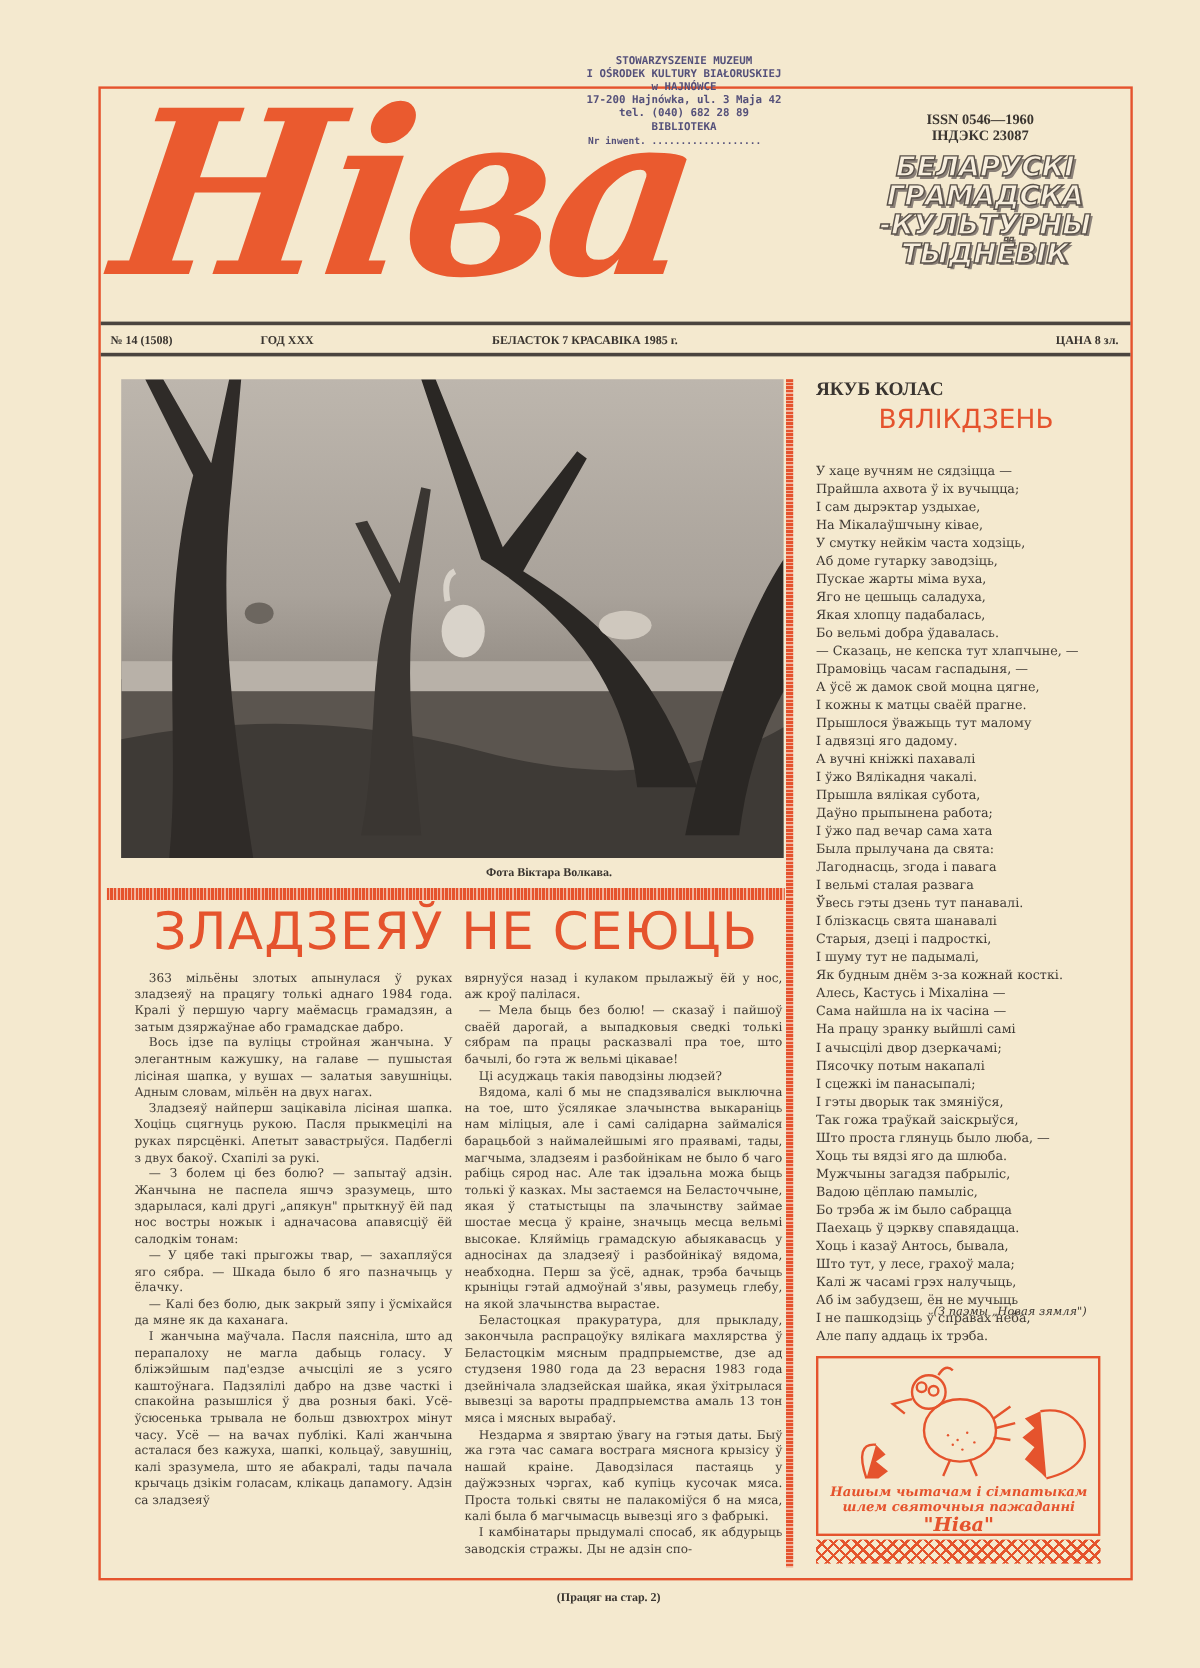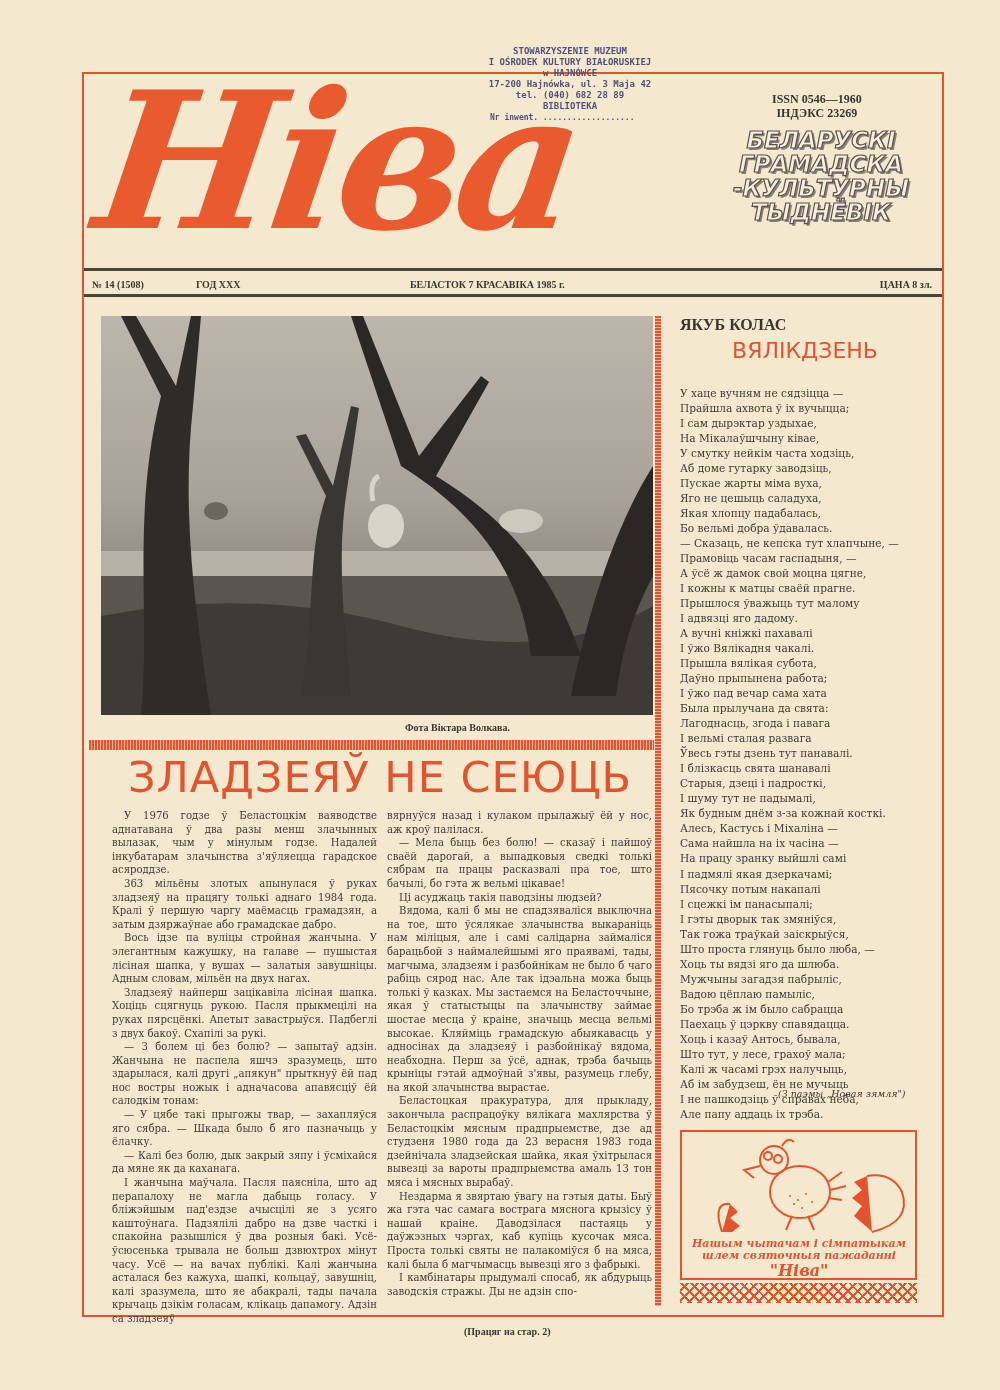--- a/index.html
+++ b/index.html
@@ -124,34 +124,34 @@
   <div>17-200 Hajnówka, ul. 3 Maja 42</div>
   <div>tel. (040) 682 28 89</div>
   <div>BIBLIOTEKA</div>
   <div class="sig">Nr inwent. ...................</div>
 </div>
 
 <div class="masthead-title">Ніва</div>
 
 <div class="issn">
   <div>ISSN 0546—1960</div>
-  <div>ІНДЭКС   23269</div>
+  <div>ІНДЭКС   23087</div>
 </div>
 
 <div class="subtitle">
   <div>БЕЛАРУСКІ</div>
   <div>ГРАМАДСКА</div>
   <div>-КУЛЬТУРНЫ</div>
   <div>ТЫДНЁВІК</div>
 </div>
 
 <div class="rule-top"></div>
 <div class="dateline">
   <span style="left:0">№ 14 (1508)</span>
-  <span style="left:104px">ГОД XXX</span>
+  <span style="left:125px">ГОД XXX</span>
   <span style="left:318px">БЕЛАСТОК 7 КРАСАВІКА 1985 г.</span>
   <span style="right:0">ЦАНА 8 зл.</span>
 </div>
 <div class="rule-bot"></div>
 
 <div class="photo" aria-label="Geese by bare trees on a riverbank">
   <svg viewBox="0 0 552 399" preserveAspectRatio="none">
     <rect x="0" y="250" width="552" height="149" fill="#5b554f"></rect>
     <rect x="0" y="235" width="552" height="25" fill="#b8b1a8"></rect>
     <path d="M0 300 Q150 270 300 310 T552 290 L552 399 L0 399Z" fill="#3e3a36"></path>
@@ -166,21 +166,20 @@
   </svg>
 </div>
 <div class="caption">Фота Віктара Волкава.</div>
 
 <div class="red-bar"></div>
 <div class="vbar"></div>
 
 <div class="headline">ЗЛАДЗЕЯЎ НЕ СЕЮЦЬ</div>
 
 <div class="article-col col1">
-  <p>У 1976 годзе ў Беластоцкім ваяводстве аднатавана ў два разы менш злачынных вылазак, чым у мінулым годзе. Надалей інкубатарам злачынства з'яўляецца гарадское асяроддзе.</p>
   <p>363 мільёны злотых апынулася ў руках зладзеяў на працягу толькі аднаго 1984 года. Кралі ў першую чаргу маёмасць грамадзян, а затым дзяржаўнае або грамадскае дабро.</p>
   <p>Вось ідзе па вуліцы стройная жанчына. У элегантным кажушку, на галаве — пушыстая лісіная шапка, у вушах — залатыя завушніцы. Адным словам, мільён на двух нагах.</p>
   <p>Зладзеяў найперш зацікавіла лісіная шапка. Хоціць сцягнуць рукою. Пасля прыкмецілі на руках пярсцёнкі. Апетыт завастрыўся. Падбеглі з двух бакоў. Схапілі за рукі.</p>
   <p>— З болем ці без болю? — запытаў адзін. Жанчына не паспела яшчэ зразумець, што здарылася, калі другі „апякун" прыткнуў ёй пад нос востры ножык і адначасова апавясціў ёй салодкім тонам:</p>
   <p>— У цябе такі прыгожы твар, — захапляўся яго сябра. — Шкада было б яго пазначыць у ёлачку.</p>
   <p>— Калі без болю, дык закрый зяпу і ўсміхайся да мяне як да каханага.</p>
   <p>І жанчына маўчала. Пасля паясніла, што ад перапалоху не магла дабыць голасу. У бліжэйшым пад'ездзе ачысцілі яе з усяго каштоўнага. Падзялілі дабро на дзве часткі і спакойна разышліся ў два розныя бакі. Усё-ўсюсенька трывала не больш дзвюхтрох мінут часу. Усё — на вачах публікі. Калі жанчына асталася без кажуха, шапкі, кольцаў, завушніц, калі зразумела, што яе абакралі, тады пачала крычаць дзікім голасам, клікаць дапамогу. Адзін са зладзеяў</p>
 </div>
 
 <div class="article-col col2">
@@ -222,21 +221,21 @@
     <div>Лагоднасць, згода і павага</div>
     <div>І вельмі сталая развага</div>
     <div>Ўвесь гэты дзень тут панавалі.</div>
     <div>І блізкасць свята шанавалі</div>
     <div>Старыя, дзеці і падросткі,</div>
     <div>І шуму тут не падымалі,</div>
     <div>Як будным днём з-за кожнай косткі.</div>
     <div>Алесь, Кастусь і Міхаліна —</div>
     <div>Сама найшла на іх часіна —</div>
     <div>На працу зранку выйшлі самі</div>
-    <div>І падмялі якая дзеркачамі;</div>
+    <div>І ачысцілі двор дзеркачамі;</div>
     <div>Пясочку потым накапалі</div>
     <div>І сцежкі ім панасыпалі;</div>
     <div>І гэты дворык так змяніўся,</div>
     <div>Так гожа траўкай заіскрыўся,</div>
     <div>Што проста глянуць было люба, —</div>
     <div>Хоць ты вядзі яго да шлюба.</div>
     <div>Мужчыны загадзя пабрыліс,</div>
     <div>Вадою цёплаю памыліс,</div>
     <div>Бо трэба ж ім было сабрацца</div>
     <div>Паехаць ў цэркву спавядацца.</div>

